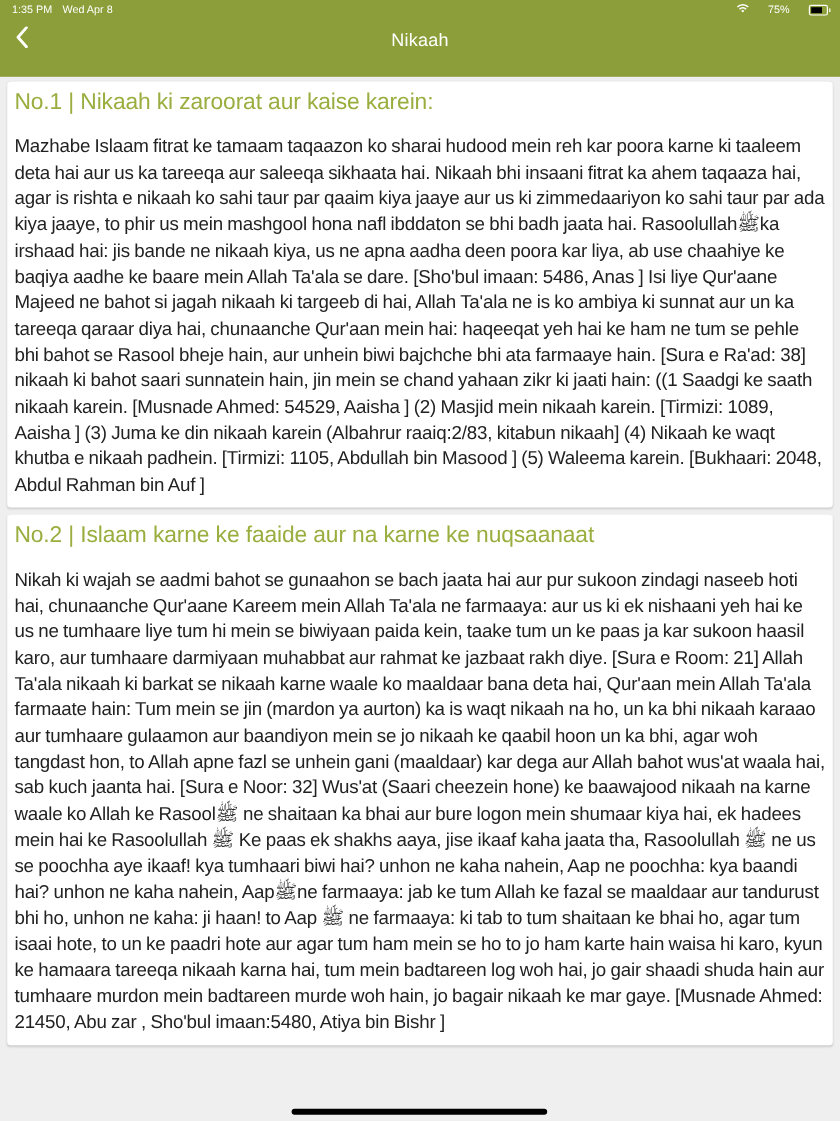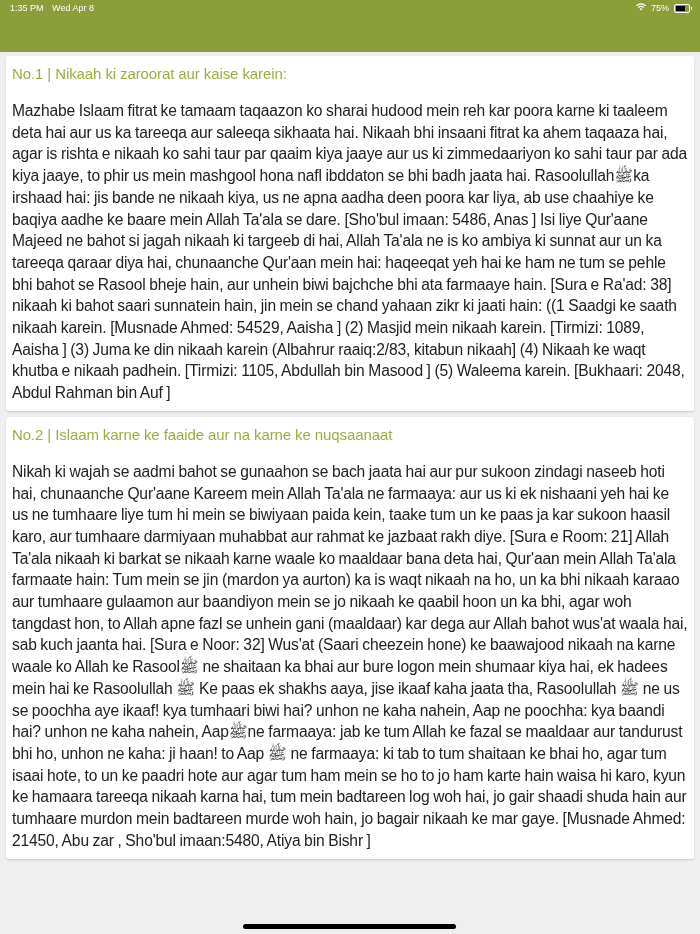--- a/index.html
+++ b/index.html
@@ -5,31 +5,31 @@
   html, body { margin: 0; padding: 0; }
   body {
     width: 700px; height: 934px; overflow: hidden;
     background: #efefef;
     font-family: "DejaVu Sans Condensed", "Liberation Sans Narrow", "Liberation Sans", sans-serif;
     position: relative;
   }
   .topbar {
     background: #8c9e39;
     color: #fff;
-    height: 52px;
+    height: 64px;
     position: relative;
   }
   .status {
     height: 16px;
     font-size: 9px;
     display: flex; justify-content: space-between; align-items: center;
     padding: 0 10px;
     font-family: "Liberation Sans", sans-serif;
   }
-  .status-right { display: flex; align-items: center; gap: 5px; }
+  .status-right { display: flex; align-items: center; gap: 16px; }
   .battery {
     width: 14px; height: 7px; border: 1px solid #fff; border-radius: 2px;
     position: relative; display: inline-block;
   }
   .battery::before { content: ""; position: absolute; left: 1px; top: 1px; width: 9px; height: 5px; background: #000; }
   .battery::after { content: ""; position: absolute; right: -3px; top: 2px; width: 1px; height: 3px; background: #fff; }
   .navbar {
     height: 34px; display: flex; align-items: center; justify-content: center; position: relative;
   }
   .back {
@@ -40,21 +40,21 @@
   .content { padding: 4px 6px 0 6px; }
   .card {
     background: #fff;
     border-radius: 3px;
     box-shadow: 0 1px 2px rgba(0,0,0,0.15);
     padding: 4px 6px 7px 6px;
     margin-bottom: 6px;
   }
   .card-title {
     color: #9aae3f;
-    font-size: 15px;
+    font-size: 19px;
     line-height: 28px;
     font-family: "Liberation Sans", sans-serif;
     font-stretch: condensed;
     letter-spacing: -0.1px;
   }
   .card-body {
     color: #222;
     font-size: 15.6px;
     line-height: 21.7px;
     font-family: "Liberation Sans", sans-serif;
@@ -81,20 +81,30 @@
         <svg width="10" height="8" viewBox="0 0 10 8">
             <path d="M5 7.5 L3.6 6 A2 2 0 0 1 6.4 6 Z" fill="#fff"></path>
             <path d="M1.8 4.2 A4.5 4.5 0 0 1 8.2 4.2 L7.3 5.1 A3.2 3.2 0 0 0 2.7 5.1 Z" fill="#fff"></path>
             <path d="M0 2.4 A7 7 0 0 1 10 2.4 L9.1 3.3 A5.8 5.8 0 0 0 0.9 3.3 Z" fill="#fff"></path>
           </svg>
       </span>
       <span>75%</span>
       <span class="battery"></span>
     </div>
   </div>
+  <div class="navbar">
+    <div class="back">
+      <span>
+        <svg width="11" height="18" viewBox="0 0 11 18">
+            <path d="M9 1 L2 9 L9 17" stroke="#fff" stroke-width="2.4" fill="none" stroke-linecap="round" stroke-linejoin="round"></path>
+          </svg>
+      </span>
+    </div>
+    <div class="nav-title">Nikaah</div>
+  </div>
 </div>
 
 <div class="content">
   <div class="card">
     <div class="card-title">No.1 | Nikaah ki zaroorat aur kaise karein:</div>
     <div class="card-body">Mazhabe Islaam fitrat ke tamaam taqaazon ko sharai hudood mein reh kar poora karne ki taaleem deta hai aur us ka tareeqa aur saleeqa sikhaata hai. Nikaah bhi insaani fitrat ka ahem taqaaza hai, agar is rishta e nikaah ko sahi taur par qaaim kiya jaaye aur us ki zimmedaariyon ko sahi taur par ada kiya jaaye, to phir us mein mashgool hona nafl ibddaton se bhi badh jaata hai. Rasoolullahﷺka irshaad hai: jis bande ne nikaah kiya, us ne apna aadha deen poora kar liya, ab use chaahiye ke baqiya aadhe ke baare mein Allah Ta'ala se dare. [Sho'bul imaan: 5486, Anas ]  Isi liye Qur'aane Majeed ne bahot si jagah nikaah ki targeeb di hai, Allah Ta'ala ne is ko ambiya ki sunnat aur un ka tareeqa qaraar diya hai, chunaanche Qur'aan mein hai: haqeeqat yeh hai ke ham ne tum se pehle bhi bahot se Rasool bheje hain, aur unhein biwi bajchche bhi ata farmaaye hain. [Sura e Ra'ad: 38]  nikaah ki bahot saari sunnatein hain, jin mein se chand yahaan zikr ki jaati hain:  ((1 Saadgi ke saath nikaah karein. [Musnade Ahmed: 54529, Aaisha ] (2) Masjid mein nikaah karein. [Tirmizi: 1089, Aaisha ] (3) Juma ke din nikaah karein (Albahrur raaiq:2/83, kitabun nikaah] (4) Nikaah ke waqt khutba e nikaah padhein. [Tirmizi: 1105, Abdullah bin Masood ] (5) Waleema karein. [Bukhaari: 2048, Abdul Rahman bin Auf ]</div>
   </div>
   <div class="card">
     <div class="card-title">No.2 | Islaam karne ke faaide aur na karne ke nuqsaanaat</div>
     <div class="card-body">Nikah ki wajah se aadmi bahot se gunaahon se bach jaata hai aur pur sukoon zindagi naseeb hoti hai, chunaanche Qur'aane Kareem mein Allah Ta'ala ne farmaaya: aur us ki ek nishaani yeh hai ke us ne tumhaare liye tum hi mein se biwiyaan paida kein, taake tum un ke paas ja kar sukoon haasil karo, aur tumhaare darmiyaan muhabbat aur rahmat ke jazbaat rakh diye. [Sura e Room: 21]  Allah Ta'ala nikaah ki barkat se nikaah karne waale ko maaldaar bana deta hai, Qur'aan mein Allah Ta'ala farmaate hain: Tum mein se jin (mardon ya aurton) ka is waqt nikaah na ho, un ka bhi nikaah karaao aur tumhaare gulaamon aur baandiyon mein se jo nikaah ke qaabil hoon un ka bhi, agar woh tangdast hon, to Allah apne fazl se unhein gani (maaldaar) kar dega aur Allah bahot wus'at waala hai, sab kuch jaanta hai. [Sura e Noor: 32] Wus'at (Saari cheezein hone) ke baawajood nikaah na karne waale ko Allah ke Rasoolﷺ ne shaitaan ka bhai aur bure logon mein shumaar kiya hai, ek hadees mein hai ke Rasoolullah ﷺ Ke paas ek shakhs aaya, jise ikaaf kaha jaata tha, Rasoolullah ﷺ ne us se poochha aye ikaaf! kya tumhaari biwi hai? unhon ne kaha nahein, Aap ne poochha: kya baandi hai? unhon ne kaha nahein, Aapﷺne farmaaya: jab ke tum Allah ke fazal se maaldaar aur tandurust bhi ho, unhon ne kaha: ji haan! to Aap ﷺ ne farmaaya: ki tab to tum shaitaan ke bhai ho, agar tum isaai hote, to un ke paadri hote aur agar tum ham mein se ho to jo ham karte hain waisa hi karo, kyun ke hamaara tareeqa nikaah karna hai, tum mein badtareen log woh hai, jo gair shaadi shuda hain aur tumhaare murdon mein badtareen murde woh hain, jo bagair nikaah ke mar gaye. [Musnade Ahmed: 21450, Abu zar  , Sho'bul imaan:5480, Atiya bin Bishr ]</div>

